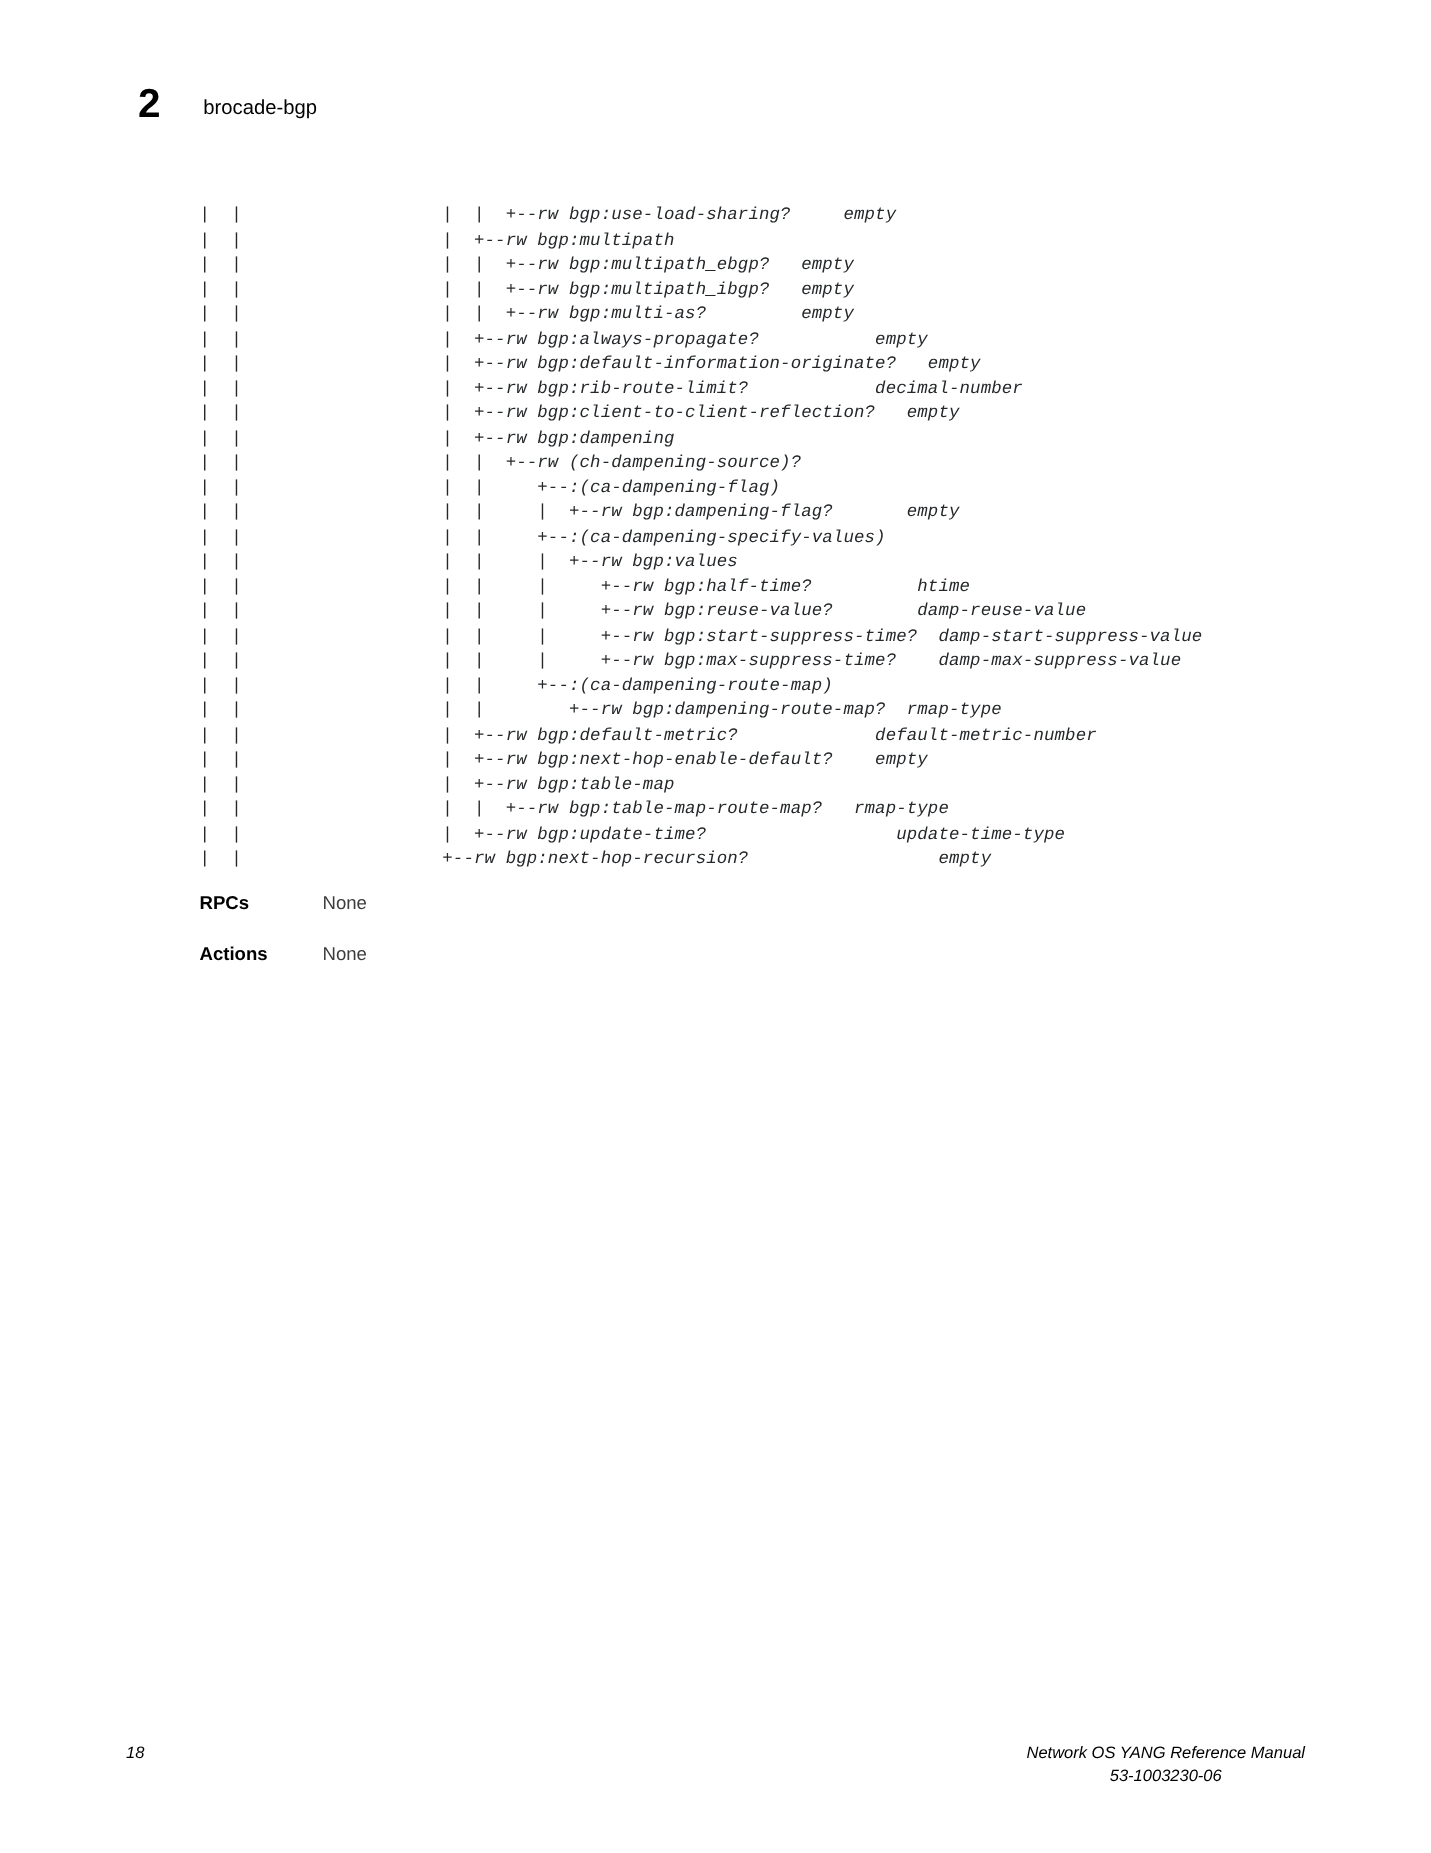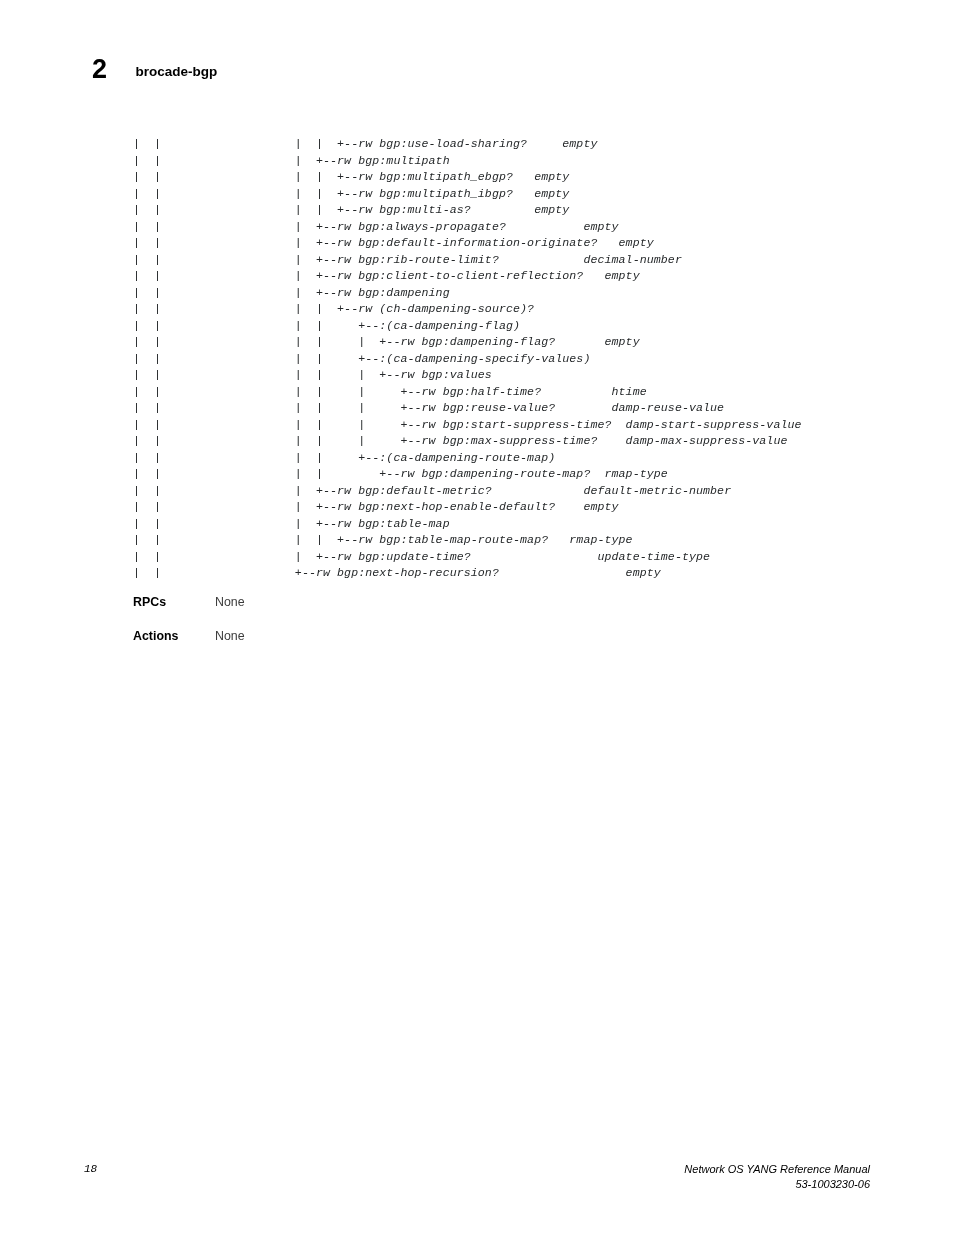--- a/index.html
+++ b/index.html
@@ -28,21 +28,21 @@
     font-family: "Liberation Sans", sans-serif;
     font-size: 27px;
     font-weight: bold;
     line-height: 1;
     letter-spacing: -0.5px;
     color: #000;
   }
   .chapter-title {
     margin-left: 29px;
     font-size: 13.5px;
-    font-weight: bold;
+    font-weight: normal;
     color: #000;
     position: relative;
     top: -2px;
     text-align: right;
   }
 
   
   .tree-block {
     position: absolute;
     left: 133px;
@@ -96,27 +96,26 @@
     width: 954px;
     height: 44px;
   }
   .footer-page {
     position: absolute;
     left: 84px;
     top: 3px;
     font-size: 11px;
     font-style: italic;
     color: #000;
-    font-family: Liberation Mono, monospace;
   }
   .footer-right {
     position: absolute;
     right: 84px;
     top: 2px;
-    text-align: right;
+    text-align: center;
     font-size: 11px;
     font-style: italic;
     line-height: 15px;
     color: #000;
   }
   .footer-right div { white-space: nowrap; }
 </style>
 </head>
 <body>
 

